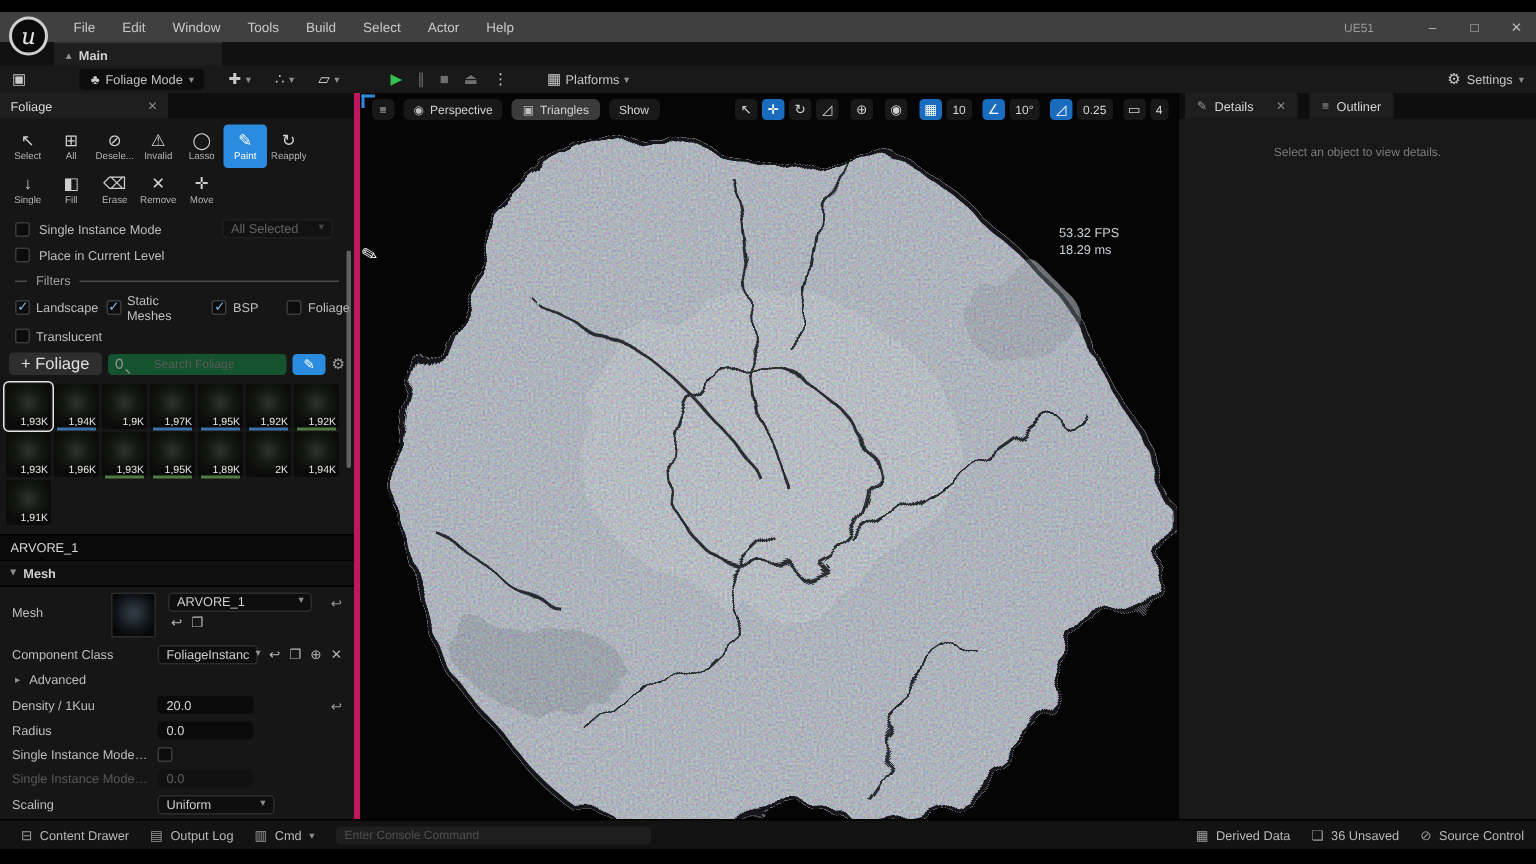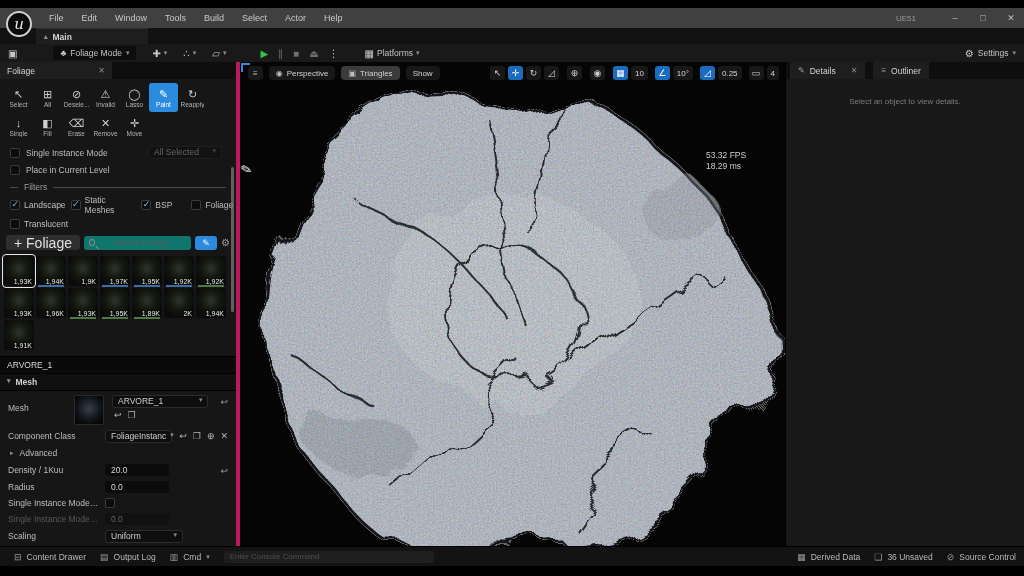--- a/index.html
+++ b/index.html
@@ -63,22 +63,22 @@
     display:flex; align-items:flex-start; justify-content:space-between; padding:0 5px; color:#cfcfcf; gap:4px; }
   .combo.disabled { opacity:.4; }
   .divider-row { display:flex; align-items:center; gap:6px; padding:4px 10px 1px 10px; color:#9d9d9d; }
   .divider-row::before { content:""; width:8px; border-top:1px solid #4a4a4a; }
   .divider-row::after { content:""; flex:1; border-top:1px solid #4a4a4a; }
   .filters-line { display:flex; align-items:center; padding:2px 10px; gap:5px; }
   .filters-line .fitem { display:flex; align-items:center; gap:4px; }
 
   .addrow { display:flex; align-items:center; gap:4px; padding:4px 6px; }
   .btn-addfoliage { background:#2e2e2e; border-radius:3px; height:15px; padding:0 8px; color:#e0e0e0;
-    display:flex; align-items:center; font-size:14px; }
-  .searchbox { flex:1; background:#0f766e; border-radius:3px; height:14px; display:flex;
+    display:flex; align-items:center; font-size:11px; }
+  .searchbox { flex:1; background:#14532d; border-radius:3px; height:14px; display:flex;
     align-items:center; padding:0 5px; gap:20px; }
   .mag { width:7px; height:7px; border:1.3px solid #8b8b8b; border-radius:50%; position:relative; }
   .mag::after { content:""; position:absolute; width:4px; height:1.3px; background:#8b8b8b;
     transform:rotate(45deg); left:5px; top:7px; }
   .searchbox input { background:transparent; border:none; outline:none; color:#cfcfcf;
     font-size:8px; width:100%; font-family:"Liberation Sans", sans-serif; }
   .searchbox input::placeholder { color:#5c5c5c; }
   .brushbtn { width:22px; height:14px; background:#2a8bdf; border-radius:3px; color:#fff;
     display:flex; align-items:center; justify-content:center; font-size:9px; }
   .gearbtn { color:#9f9f9f; font-size:10px; }

